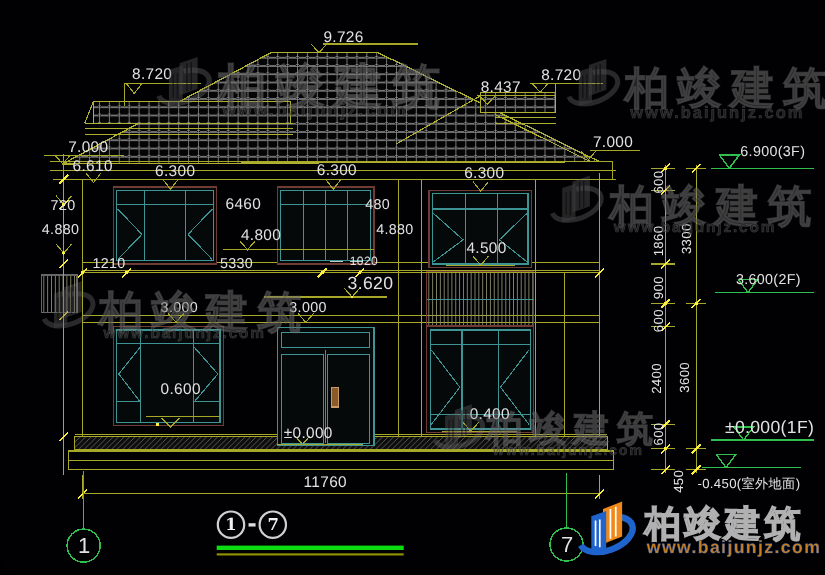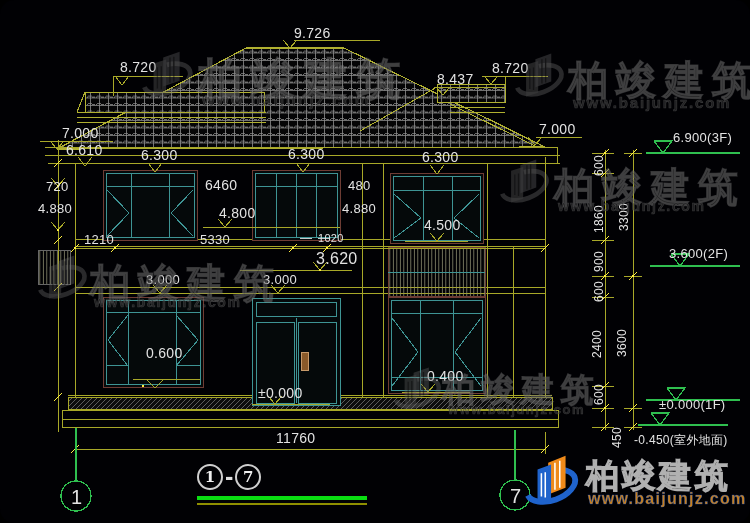--- a/index.html
+++ b/index.html
@@ -199,36 +199,36 @@
       <span class="lb" style="left: 62px; top: 126px;">7.000</span>
       <span class="lb" style="left: 66px; top: 143px;">6.610</span>
       <span class="lb" style="left: 539px; top: 122px;">7.000</span>
       <span class="lb" style="left: 141px; top: 148px;">6.300</span>
       <span class="lb" style="left: 288px; top: 147px;">6.300</span>
       <span class="lb" style="left: 422px; top: 150px;">6.300</span>
       <span class="lb" style="left: 46px; top: 180px; font-size: 13px;">720</span>
       <span class="lb" style="left: 38px; top: 202px; font-size: 13px;">4.880</span>
       <span class="lb" style="left: 205px; top: 178px;">6460</span>
       <span class="lb" style="left: 219px; top: 206px;">4.800</span>
-      <span class="lb" style="left: 348px; top: 179px; font-size: 13px; text-align: right;">480</span>
+      <span class="lb" style="left: 332px; top: 179px; font-size: 13px; text-align: right;">480</span>
       <span class="lb" style="left: 342px; top: 202px; font-size: 13px;">4.880</span>
       <span class="lb" style="left: 424px; top: 218px;">4.500</span>
       <span class="lb" style="left: 84px; top: 233px; font-size: 13px;">1210</span>
       <span class="lb" style="left: 200px; top: 233px; font-size: 13px;">5330</span>
       <span class="lb" style="left: 318px; top: 233px; font-size: 11px;">1020</span>
       <span class="lb" style="left: 316px; top: 251px; font-size: 16px;">3.620</span>
       <span class="lb" style="left: 146px; top: 273px; font-size: 13px;">3.000</span>
       <span class="lb" style="left: 263px; top: 273px; font-size: 13px;">3.000</span>
       <span class="lb" style="left: 146px; top: 346px; text-align: center;">0.600</span>
       <span class="lb" style="left: 258px; top: 386px;">±0.000</span>
       <span class="lb" style="left: 427px; top: 369px;">0.400</span>
       <span class="lb" style="left: 276px; top: 431px;">11760</span>
       <span class="lb" style="left: 673px; top: 121px; font-size: 13px; margin-top: 10px;">6.900(3F)</span>
       <span class="lb" style="left: 669px; top: 247px; font-size: 13px;">3.600(2F)</span>
-      <span class="lb" style="left: 659px; top: 382px; font-size: 13px; margin-top: 16px;">±0.000(1F)</span>
+      <span class="lb" style="left: 659px; top: 382px; font-size: 16px;">±0.000(1F)</span>
       <span class="lb" style="left: 634px; top: 434px; font-size: 12px;">-0.450(室外地面)</span>
       <span class="lb rot" style="left: 593px; top: 176px; font-size: 12px;">600</span>
       <span class="lb rot" style="left: 593px; top: 233px; font-size: 12px;">1860</span>
       <span class="lb rot" style="left: 593px; top: 272px; font-size: 12px;">900</span>
       <span class="lb rot" style="left: 593px; top: 302px; font-size: 12px;">600</span>
       <span class="lb rot" style="left: 591px; top: 358px; font-size: 12px;">2400</span>
       <span class="lb rot" style="left: 593px; top: 405px; font-size: 12px;">600</span>
       <span class="lb rot" style="left: 611px; top: 448px; font-size: 12px;">450</span>
       <span class="lb rot" style="left: 618px; top: 231px; font-size: 12px;">3300</span>
       <span class="lb rot" style="left: 616px; top: 357px; font-size: 12px;">3600</span>

